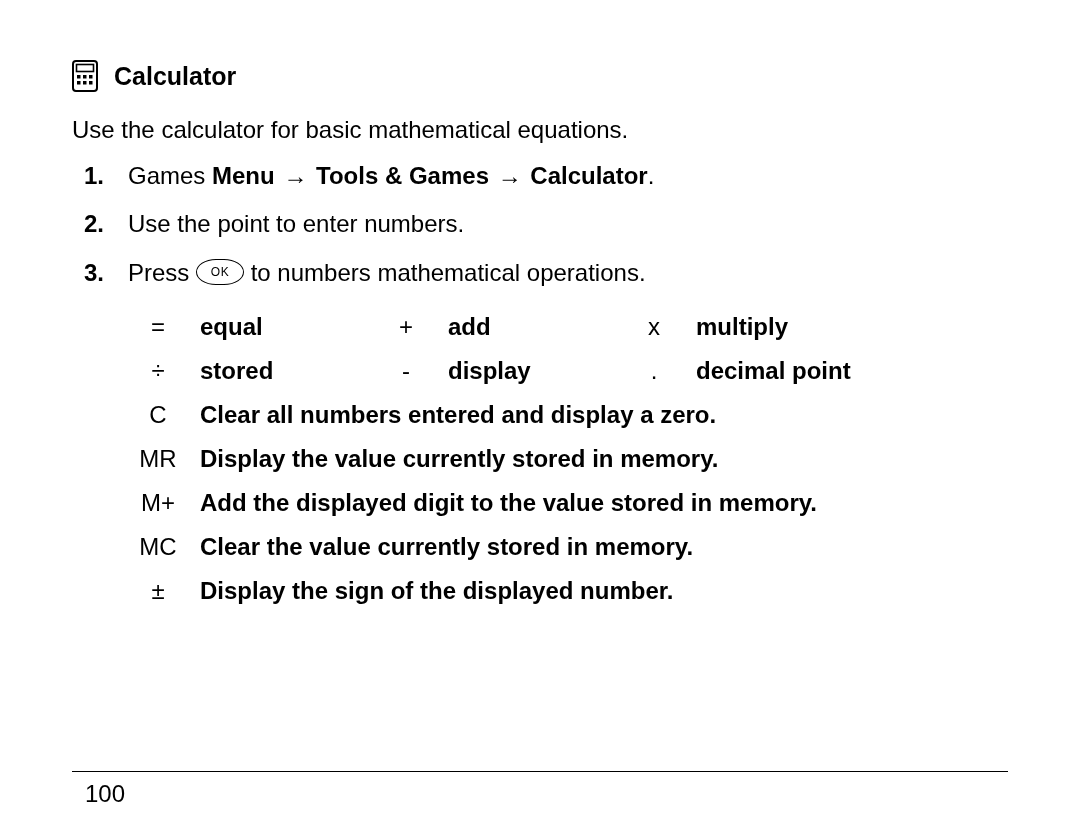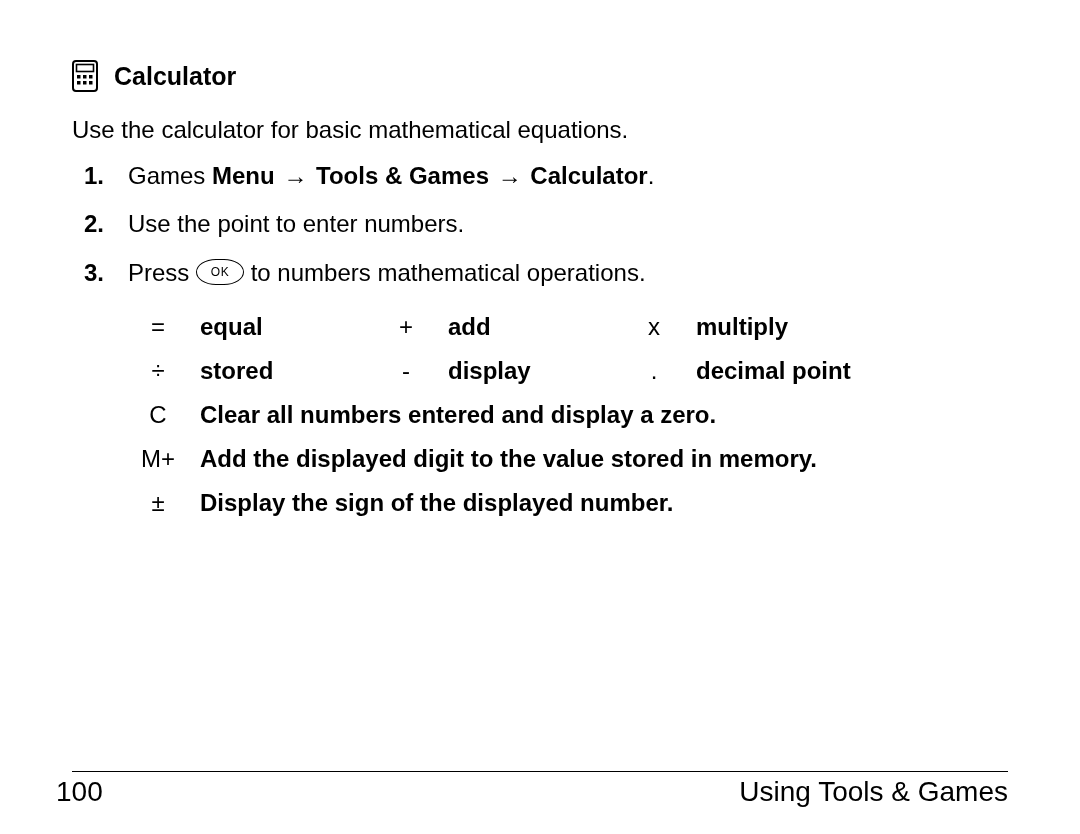--- a/index.html
+++ b/index.html
@@ -101,26 +101,26 @@
     }
     .footer-rule {
       position: absolute;
       left: 72px;
       right: 72px;
       bottom: 62px;
       border-top: 1px solid #000;
     }
     .footer {
       position: absolute;
-      left: 56px;
+      left: 85px;
       right: 72px;
       bottom: 26px;
       display: flex;
       justify-content: space-between;
-      font-size: 28px;
+      font-size: 24px;
     }
   </style>
 </head>
 <body>
 
 <div class="heading-row">
   <span class="calc-icon">
     <svg width="26" height="32" viewBox="0 0 26 32">
       <rect x="1" y="1" width="24" height="30" rx="3" ry="3" fill="none" stroke="#000" stroke-width="2"></rect>
       <rect x="4.5" y="4.5" width="17" height="7" fill="none" stroke="#000" stroke-width="1.6"></rect>
@@ -167,27 +167,34 @@
     <td class="sym">-</td>
     <td class="lbl">display</td>
     <td class="sym">.</td>
     <td class="widelbl">decimal point</td>
   </tr>
   <tr>
     <td class="sym">C</td>
     <td class="widelbl" colspan="5">Clear all numbers entered and display a zero.</td>
   </tr>
   <tr>
+    <td class="sym">MR</td>
+    <td class="widelbl" colspan="5">Display the value currently stored in memory.</td>
+  </tr>
+  <tr>
     <td class="sym">M+</td>
     <td class="widelbl" colspan="5">Add the displayed digit to the value stored in memory.</td>
+  </tr>
+  <tr>
+    <td class="sym">MC</td>
+    <td class="widelbl" colspan="5">Clear the value currently stored in memory.</td>
   </tr>
   <tr>
     <td class="sym">±</td>
     <td class="widelbl" colspan="5">Display the sign of the displayed number.</td>
   </tr>
 </tbody>
   </table>
 
 <div class="footer-rule"></div>
 <div class="footer">
   <span>100</span>
-  <span>Using Tools &amp; Games</span>
 </div>
 
 </body></html>

